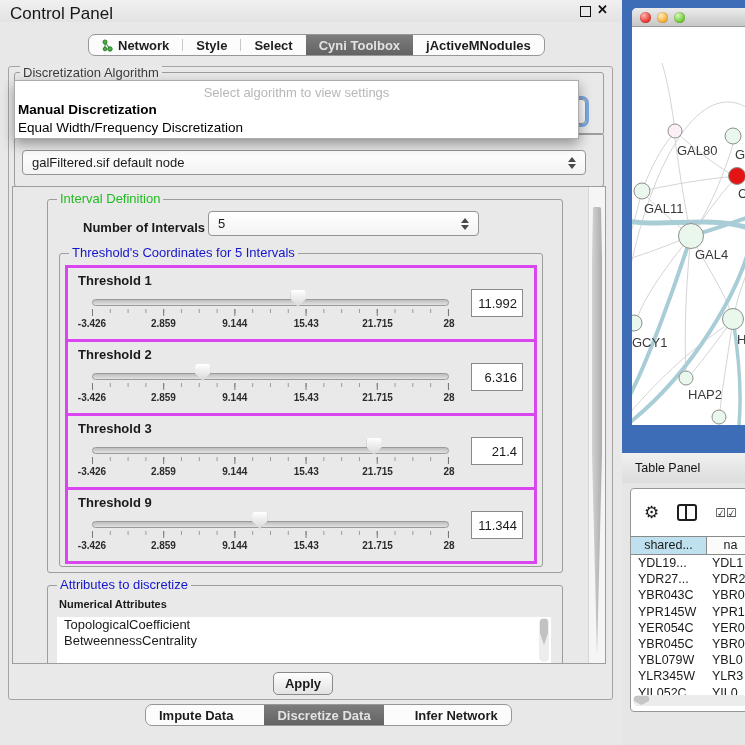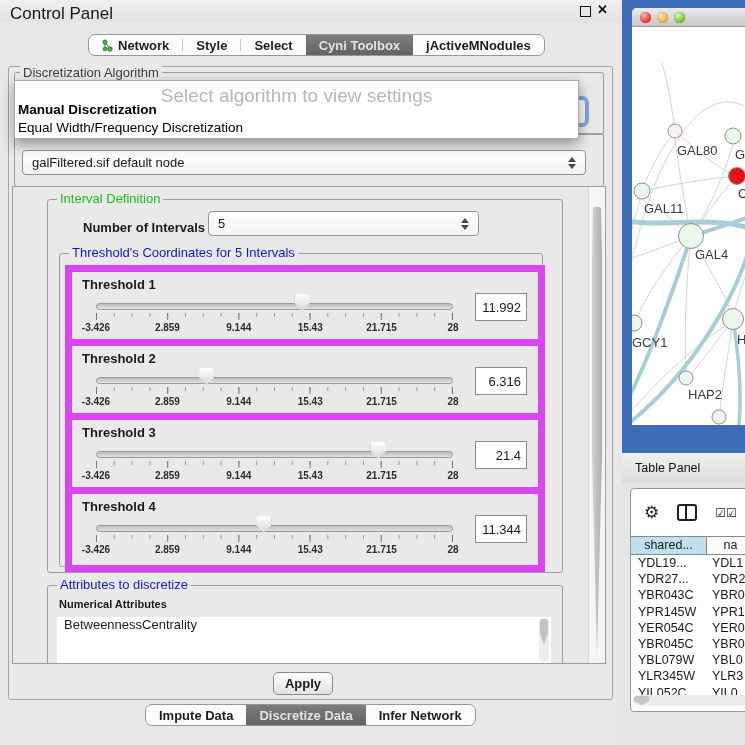--- a/index.html
+++ b/index.html
@@ -12,62 +12,62 @@
   #cp-title{left:10px;top:4px;font-size:17px;color:#161616;}
   #float-btn{left:580px;top:6px;width:9px;height:9px;border:1.5px solid #111;background:#e8e8e8;}
   #close-btn{left:597px;top:2px;font-size:13px;font-weight:bold;color:#111;}
 
   .tabbar{display:flex;align-items:stretch;border:1px solid #979797;border-radius:7px;
           background:#fcfcfc;overflow:hidden;height:22px;box-sizing:border-box;}
   .tab{display:flex;align-items:center;gap:5px;padding:0 13px;font-size:13px;font-weight:bold;color:#1d1d1d;white-space:nowrap;}
   .tab.selected{background:linear-gradient(#7d7d7d,#636363);color:#e3e3e3;font-weight:bold;}
   .tabsep{width:1px;background:#c8c8c8;margin:4px 0;}
   #top-tabs{left:88px;top:34px;}
-  #bottom-tabs{left:145px;top:704px;}
+  #bottom-tabs{left:145px;top:704px;gap:18px;}
 
   #outer-panel{left:8px;top:66px;width:603px;height:632px;border:1px solid #a5a5a5;border-radius:3px;background:#e9e9e9;}
 
   .group{border:1px solid #9d9d9d;border-radius:3px;}
   .legend{position:absolute;background:#e9e9e9;padding:0 3px;font-size:13px;line-height:13px;}
   .legend.green{color:#22bb22;}
   .legend.blue{color:#1515cc;}
   .legend.gray{color:#3c3c3c;}
 
   #algo-group{left:14px;top:72px;width:588px;height:61px;}
   #algo-legend{left:20px;top:66px;}
   .combo{background:linear-gradient(#ffffff,#f3f3f3);border:1px solid #949494;border-radius:4px;
          display:flex;align-items:center;padding:0 9px;font-size:13px;box-sizing:border-box;}
   .stepper{margin-left:auto;display:flex;flex-direction:column;align-items:center;gap:2px;}
   .stepper .up{width:0;height:0;border-left:4px solid transparent;border-right:4px solid transparent;border-bottom:5px solid #4a4a4a;}
   .stepper .down{width:0;height:0;border-left:4px solid transparent;border-right:4px solid transparent;border-top:5px solid #4a4a4a;}
   #algo-combo{left:22px;top:99px;width:564px;height:25px;box-shadow:0 0 0 3px rgba(95,150,220,.8);z-index:1;}
 
   #algo-popup{left:14px;top:80px;width:563px;height:57px;background:#fff;border:1px solid #ababab;
               box-shadow:0 5px 12px rgba(0,0,0,.38);z-index:5;}
-  #popup-hint{text-align:center;color:#b7b7b7;font-size:19px;padding-top:4px;height:16px;}
+  #popup-hint{text-align:center;color:#b7b7b7;font-size:13px;padding-top:4px;height:16px;}
   .popup-item{font-size:13.5px;padding:1px 0 1px 3px;color:#000;height:16px;line-height:16px;}
   .popup-item.bold{font-weight:bold;}
 
   #td-group{left:14px;top:133px;width:588px;height:52px;}
   #td-legend{left:20px;top:127px;}
   #td-combo{left:22px;top:150px;width:564px;height:25px;}
 
   #scrollpane{left:12px;top:186px;width:592px;height:476px;border:1px solid #9d9d9d;background:#e9e9e9;overflow:hidden;}
   #vscroll{position:absolute;right:0;top:0;width:16px;height:100%;background:#f5f5f5;border-left:1px solid #d6d6d6;}
   #vscroll .thumb{position:absolute;left:3px;top:20px;width:10px;height:448px;border-radius:5px;
                   background:linear-gradient(90deg,#d2d2d2,#adadad);}
 
   #interval-fs{left:34px;top:12px;width:514px;height:372px;position:absolute;}
   #interval-legend{left:44px;top:5px;}
   #num-label{left:70px;top:33px;font-size:13px;font-weight:bold;}
   #num-combo{left:195px;top:24px;width:271px;height:25px;position:absolute;}
   #thr-fs{left:46px;top:66px;width:482px;height:312px;position:absolute;}
   #thr-legend{left:56px;top:59px;}
 
-  .thr-box{position:absolute;left:52px;width:466px;height:71px;border:7px solid #d946ef;background:#e9e9e9;}
+  .thr-box{position:absolute;left:52px;width:466px;height:71px;border:3px solid #d946ef;background:#e9e9e9;}
   .thr-label{position:absolute;left:10px;top:5px;font-size:13px;font-weight:bold;}
   .slider-zone{position:absolute;left:24px;top:0;width:357px;height:70px;}
   .track{position:absolute;left:0;right:0;top:31px;height:5px;border:1px solid #9a9a9a;border-radius:4px;
          background:linear-gradient(#bdbdbd,#e2e2e2);}
   .thumb{position:absolute;top:22px;width:15px;height:17px;background:linear-gradient(#ffffff,#d6d6d6);
          clip-path:polygon(10% 0,90% 0,100% 12%,100% 55%,50% 100%,0 55%,0 12%);
          filter:drop-shadow(0 0 1px #808080);}
   .ticks{position:absolute;left:0;right:0;top:41px;height:7px;}
   .ticks .minor{position:absolute;left:0;right:0;top:0;height:4px;
     background-image:linear-gradient(90deg,#9a9a9a 1px,transparent 1px);background-size:5% 100%;border-right:1px solid #9a9a9a;}
@@ -261,21 +261,21 @@
         <span class="tl2">9.144</span>
         <span class="tl3">15.43</span>
         <span class="tl4">21.715</span>
         <span class="tl5">28</span>
       </div>
     </div>
     <div class="thr-value">21.4</div>
   </div>
 
   <div class="thr-box" style="top:300px;">
-    <span class="thr-label">Threshold 4</span>
+    <span class="thr-label">Threshold 9</span>
     <div class="slider-zone">
       <div class="track"></div>
       <div class="thumb" style="left: calc(47% - 7.5px);"></div>
       <div class="ticks">
           <div class="minor"></div>
           <div class="major"></div>
         </div>
       <div class="ticklabels">
         <span class="tl0">-3.426</span>
         <span class="tl1">2.859</span>
@@ -285,20 +285,21 @@
         <span class="tl5">28</span>
       </div>
     </div>
     <div class="thr-value">11.344</div>
   </div>
 
   <div class="group" id="attr-fs"></div>
   <span class="abs legend blue" id="attr-legend">Attributes to discretize</span>
   <span class="abs" id="attr-label">Numerical Attributes</span>
   <div id="attr-list">
+    <div class="item">TopologicalCoefficient</div>
     <div class="item">BetweennessCentrality</div>
     <div id="list-vscroll">
         <div class="thumb"></div>
       </div>
   </div>
 
   <div id="vscroll">
       <div class="thumb"></div>
     </div>
 </div>

